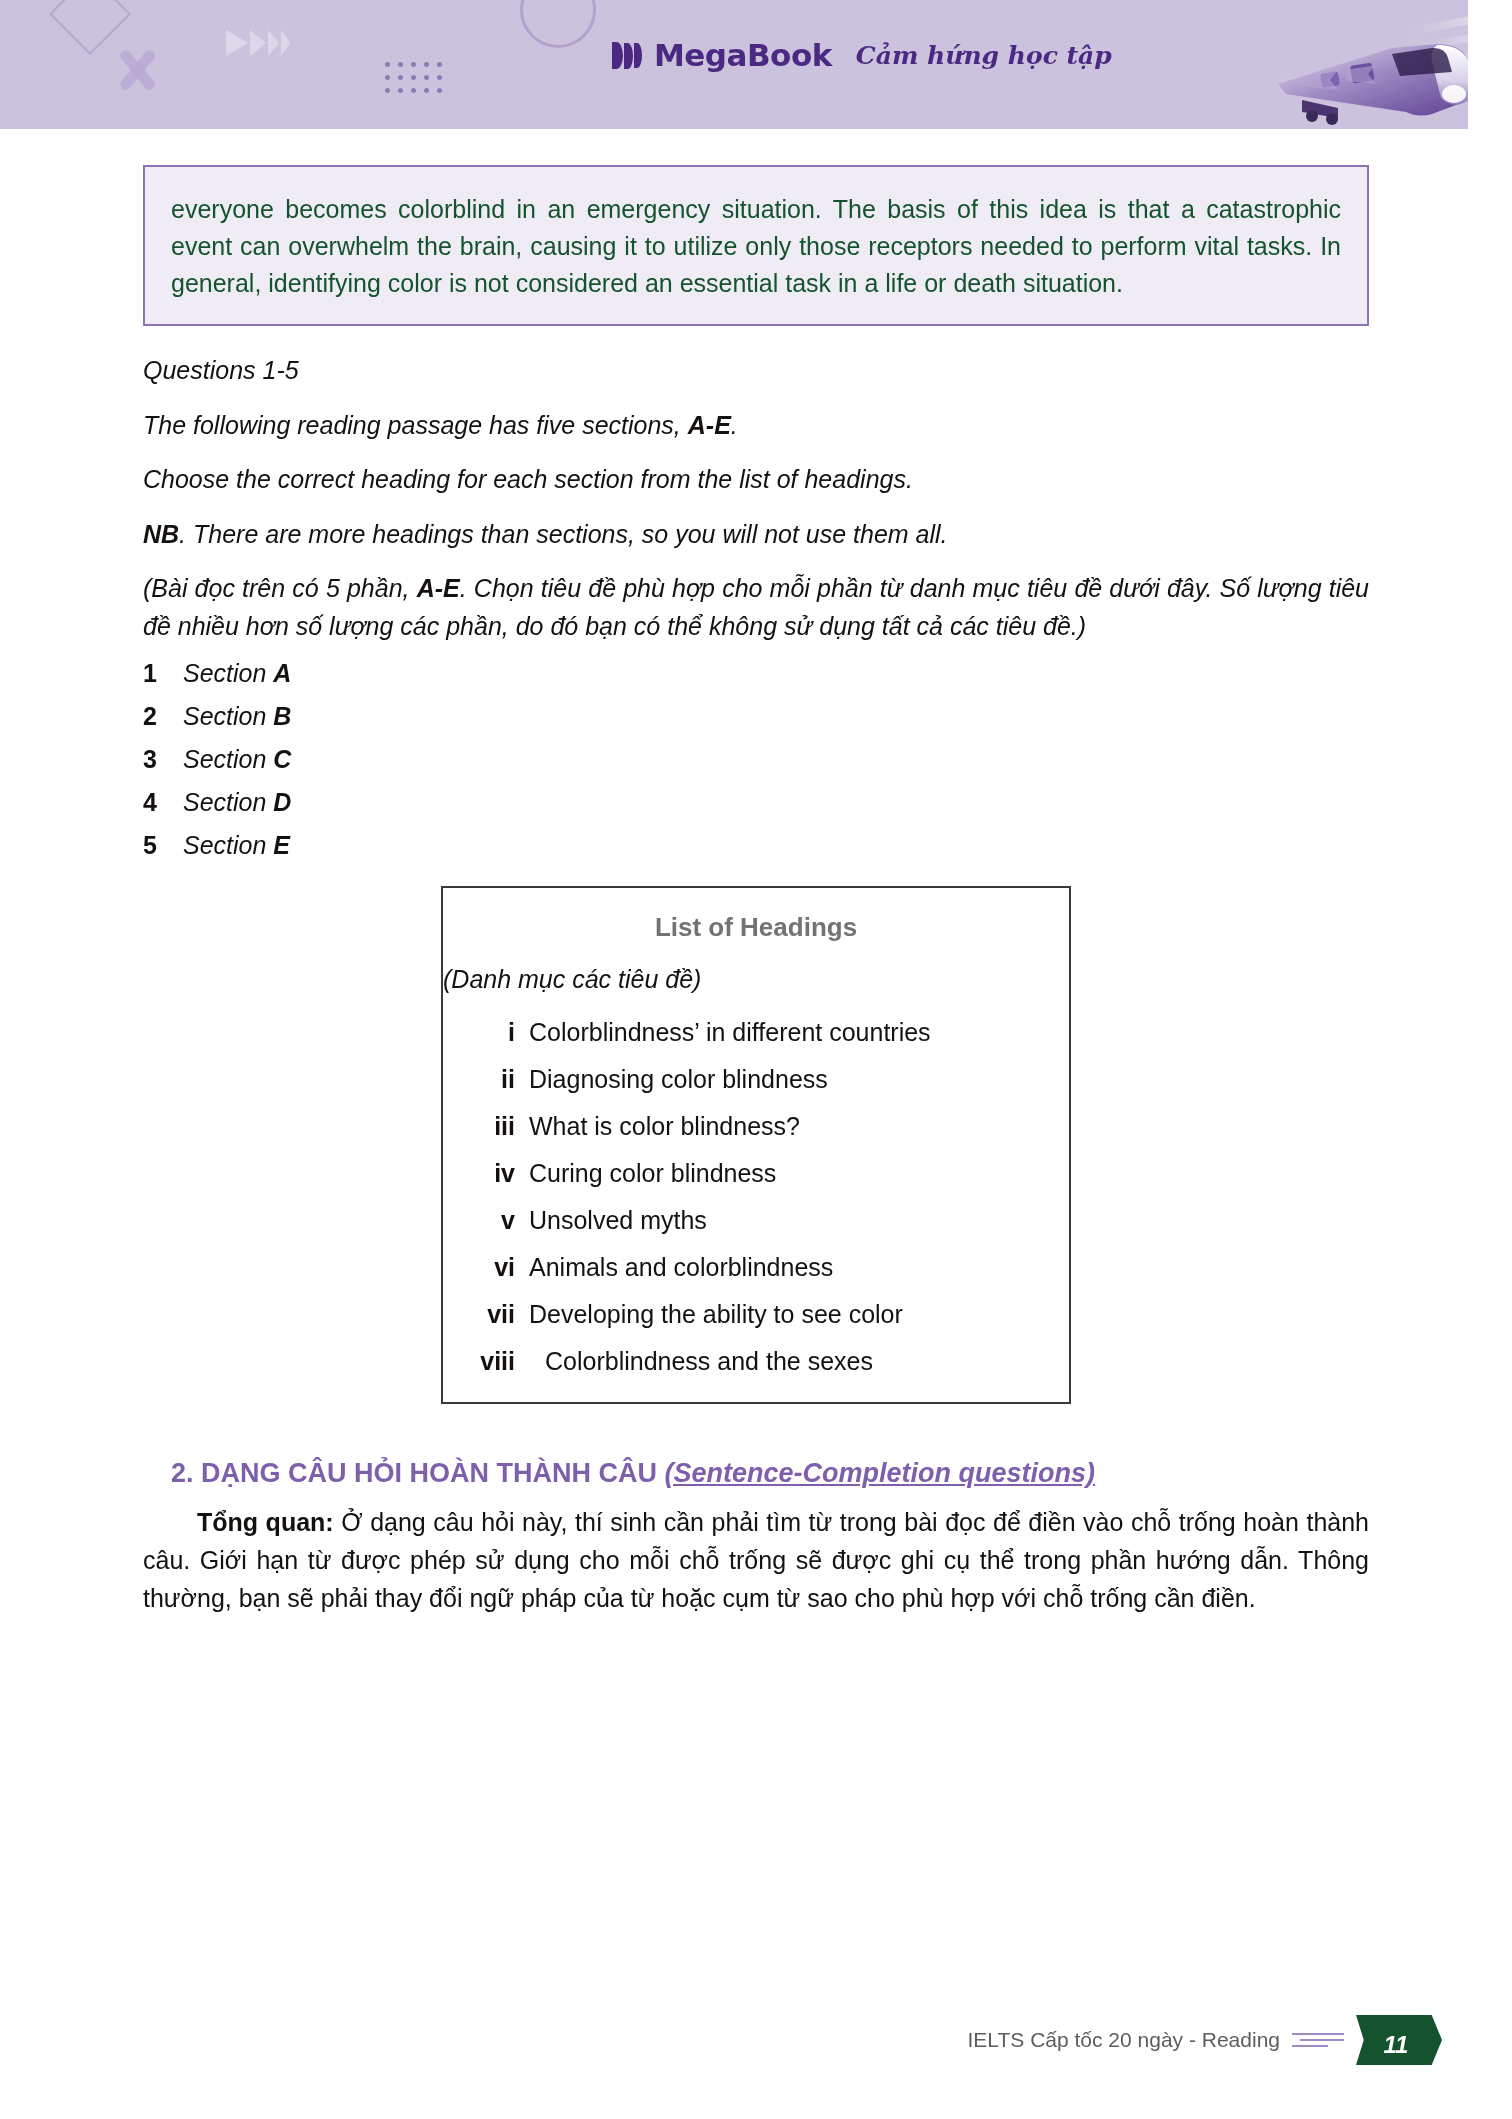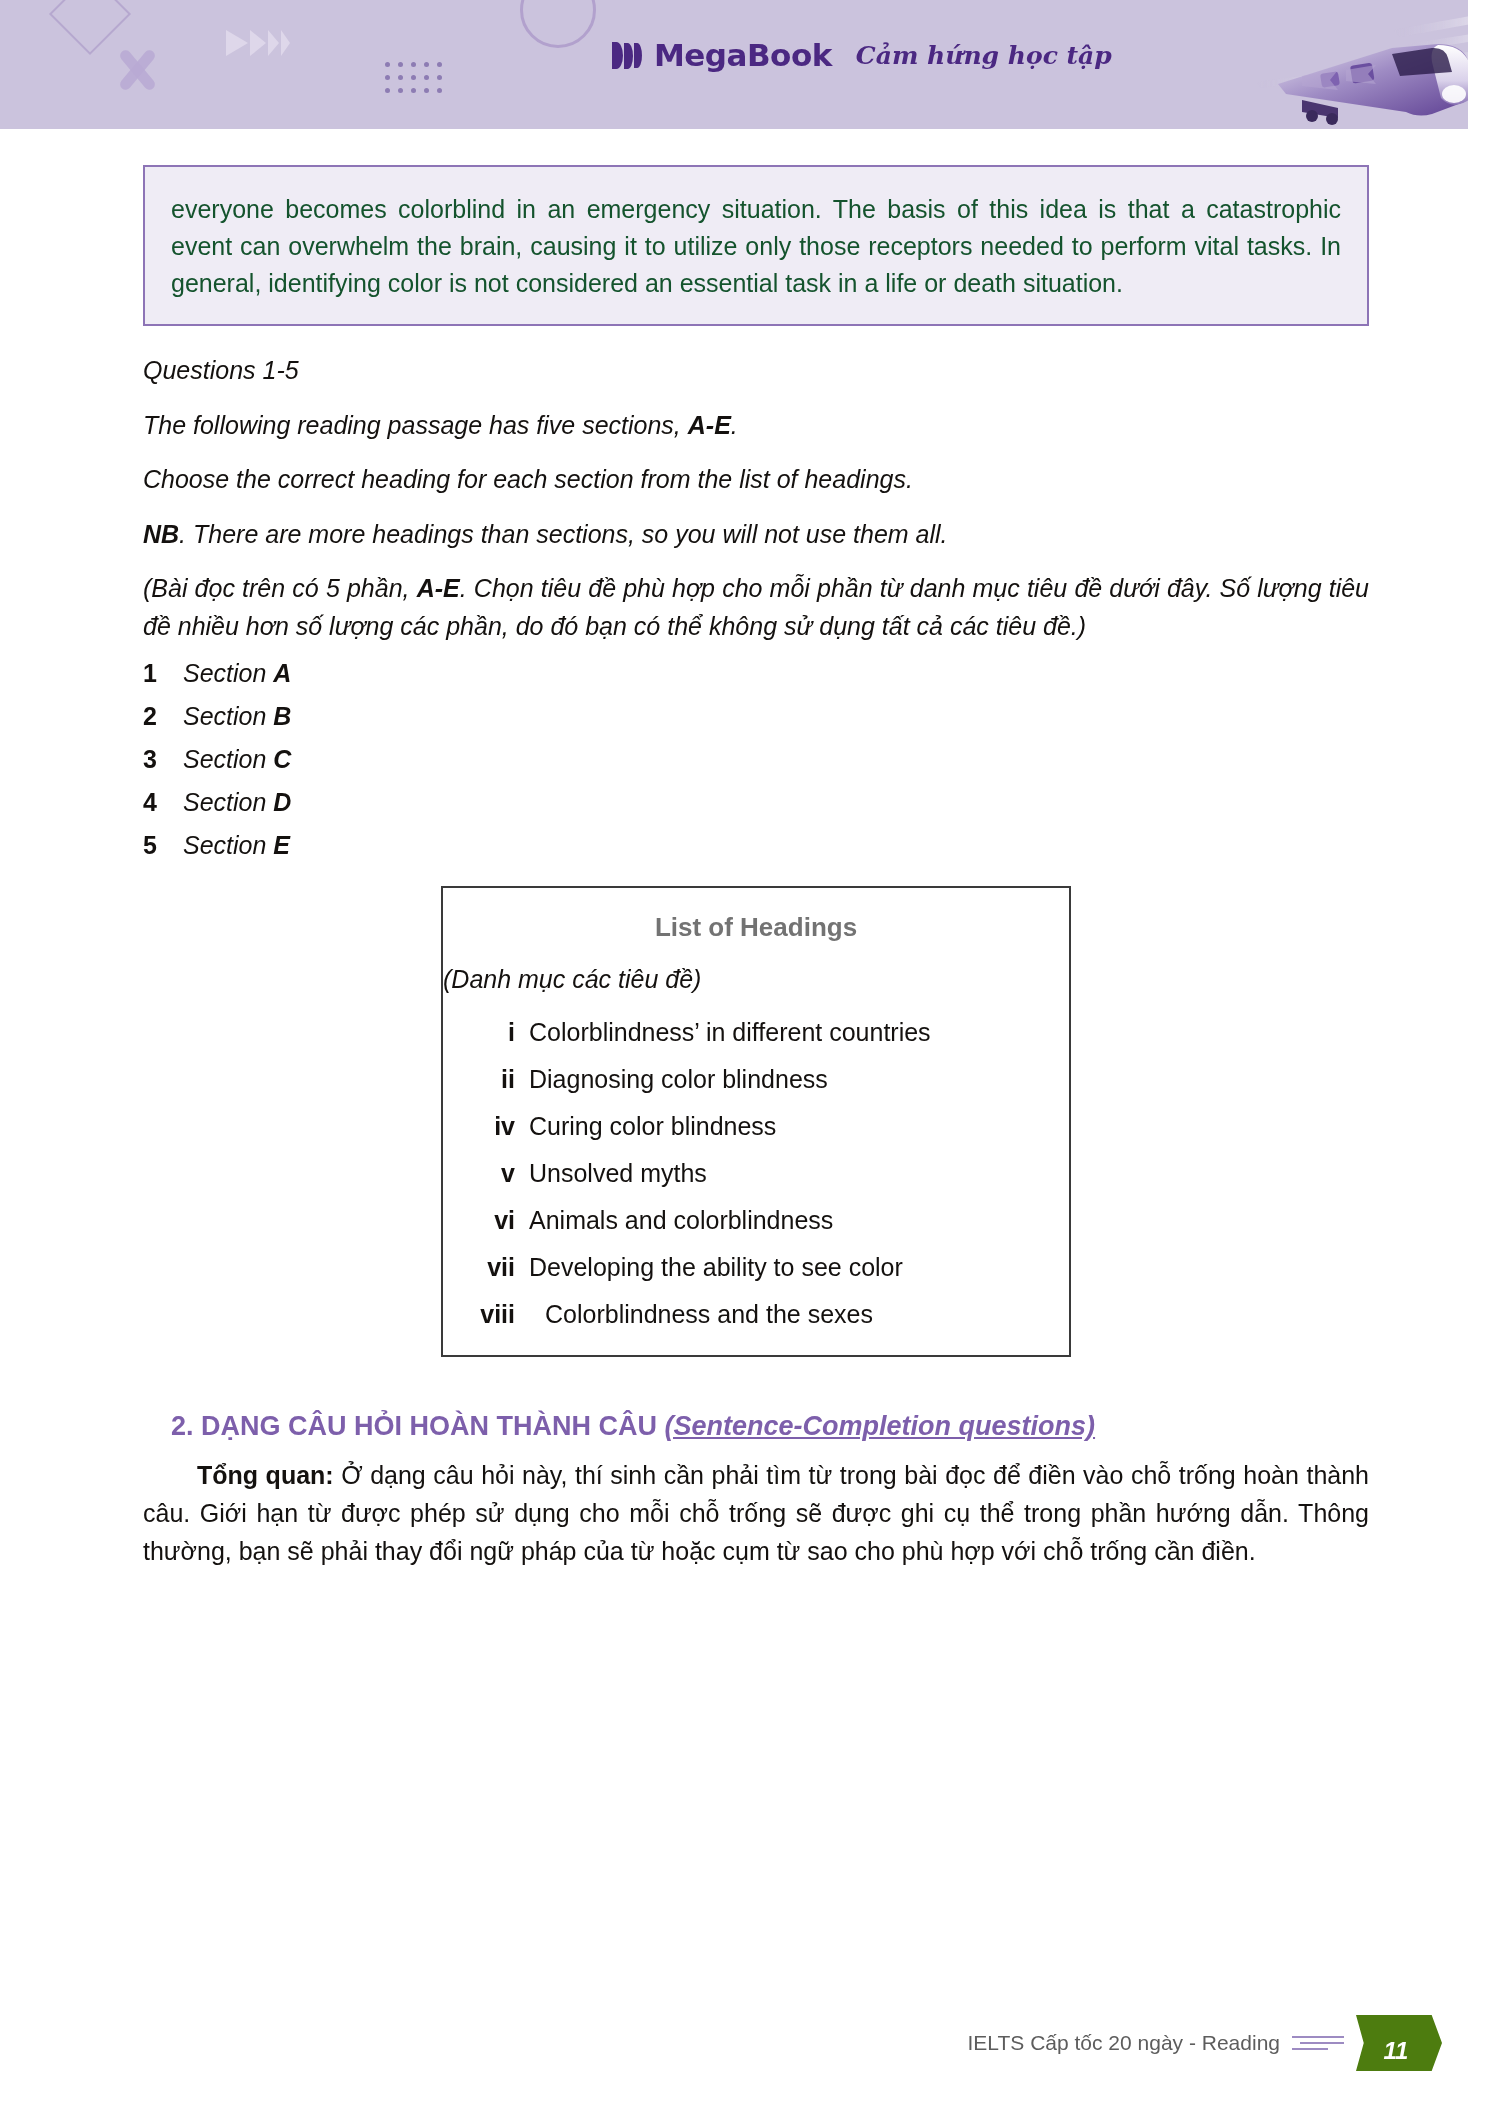--- a/index.html
+++ b/index.html
@@ -303,26 +303,26 @@
     left: 0;
     height: 2px;
     background: #9d8bc2;
     display: block;
   }
   .footer-lines i:nth-child(1) { top: 6px;  width: 52px; }
   .footer-lines i:nth-child(2) { top: 12px; width: 44px; left: 8px; }
   .footer-lines i:nth-child(3) { top: 18px; width: 36px; left: 0px; }
   .page-badge {
     position: relative;
-    background: #4d7c0f;
+    background: #14532d;
     color: #ffffff;
     font-size: 24px;
     font-weight: bold;
     font-style: italic;
-    padding: 22px 22px 6px 16px;
+    padding: 16px 22px 6px 16px;
     clip-path: polygon(0 0, 88% 0, 100% 50%, 88% 100%, 0 100%, 9% 50%);
     min-width: 48px;
     text-align: center;
   }
 </style>
 </head>
 <body>
 
 <div class="page">
 
@@ -459,20 +459,24 @@
 
         <div class="hb-row">
           <span class="hb-rn">i</span>
           <span class="hb-txt">Colorblindness’ in different countries</span>
         </div>
         <div class="hb-row">
           <span class="hb-rn">ii</span>
           <span class="hb-txt">Diagnosing color blindness</span>
         </div>
         <div class="hb-row">
+          <span class="hb-rn">iii</span>
+          <span class="hb-txt">What is color blindness?</span>
+        </div>
+        <div class="hb-row">
           <span class="hb-rn">iv</span>
           <span class="hb-txt">Curing color blindness</span>
         </div>
         <div class="hb-row">
           <span class="hb-rn">v</span>
           <span class="hb-txt">Unsolved myths</span>
         </div>
         <div class="hb-row">
           <span class="hb-rn">vi</span>
           <span class="hb-txt">Animals and colorblindness</span>

